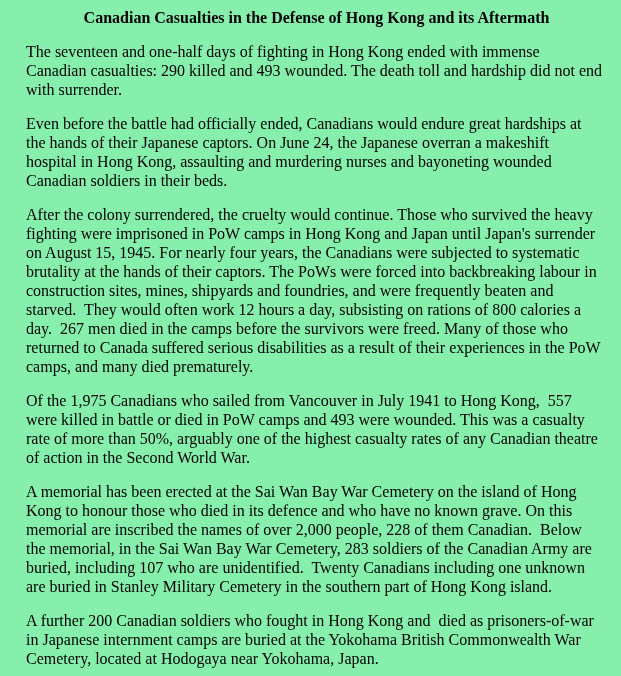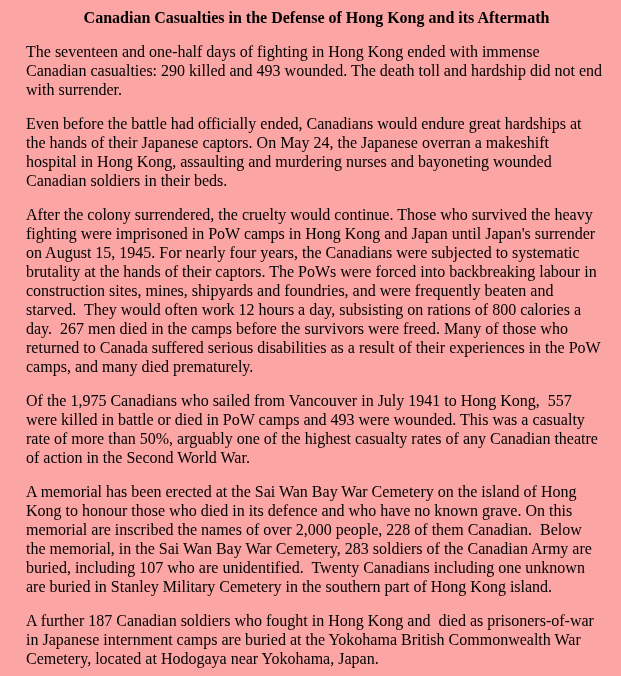--- a/index.html
+++ b/index.html
@@ -5,21 +5,21 @@
   html, body {
     margin: 0;
     padding: 0;
     background: #ffffff;
   }
   .page {
     width: 621px;
     height: 676px;
     box-sizing: border-box;
     padding: 8px 14px 0 26px;
-    background: #fca5a5;
+    background: #86efac;
     color: #000000;
     font-family: "Liberation Serif", "DejaVu Serif", serif;
     overflow: hidden;
   }
   .doc-title {
     font-size: 16px;
     font-weight: bold;
     text-align: center;
     line-height: 19px;
     margin: 0;
@@ -32,19 +32,19 @@
     text-align: left;
   }
 </style>
 </head>
 <body>
 
 <div class="page">
   <h1 class="doc-title">Canadian Casualties in the Defense of Hong Kong and its Aftermath</h1>
   <div class="doc-body">
     <p>The seventeen and one-half days of fighting in Hong Kong ended with immense Canadian casualties: 290 killed and 493 wounded. The death toll and hardship did not end with surrender.</p>
-    <p>Even before the battle had officially ended, Canadians would endure great hardships at the hands of their Japanese captors. On May 24, the Japanese overran a makeshift hospital in Hong Kong, assaulting and murdering nurses and bayoneting wounded Canadian soldiers in their beds.</p>
+    <p>Even before the battle had officially ended, Canadians would endure great hardships at the hands of their Japanese captors. On June 24, the Japanese overran a makeshift hospital in Hong Kong, assaulting and murdering nurses and bayoneting wounded Canadian soldiers in their beds.</p>
     <p>After the colony surrendered, the cruelty would continue. Those who survived the heavy fighting were imprisoned in PoW camps in Hong Kong and Japan until Japan's surrender on August 15, 1945. For nearly four years, the Canadians were subjected to systematic brutality at the hands of their captors. The PoWs were forced into backbreaking labour in construction sites, mines, shipyards and foundries, and were frequently beaten and starved.  They would often work 12 hours a day, subsisting on rations of 800 calories a day.  267 men died in the camps before the survivors were freed. Many of those who returned to Canada suffered serious disabilities as a result of their experiences in the PoW camps, and many died prematurely.</p>
     <p>Of the 1,975 Canadians who sailed from Vancouver in July 1941 to Hong Kong,  557 were killed in battle or died in PoW camps and 493 were wounded. This was a casualty rate of more than 50%, arguably one of the highest casualty rates of any Canadian theatre of action in the Second World War.</p>
     <p>A memorial has been erected at the Sai Wan Bay War Cemetery on the island of Hong Kong to honour those who died in its defence and who have no known grave. On this memorial are inscribed the names of over 2,000 people, 228 of them Canadian.  Below the memorial, in the Sai Wan Bay War Cemetery, 283 soldiers of the Canadian Army are buried, including 107 who are unidentified.  Twenty Canadians including one unknown are buried in Stanley Military Cemetery in the southern part of Hong Kong island.</p>
-    <p>A further 187 Canadian soldiers who fought in Hong Kong and  died as prisoners-of-war in Japanese internment camps are buried at the Yokohama British Commonwealth War Cemetery, located at Hodogaya near Yokohama, Japan.</p>
+    <p>A further 200 Canadian soldiers who fought in Hong Kong and  died as prisoners-of-war in Japanese internment camps are buried at the Yokohama British Commonwealth War Cemetery, located at Hodogaya near Yokohama, Japan.</p>
   </div>
 </div>
 
 </body></html>

